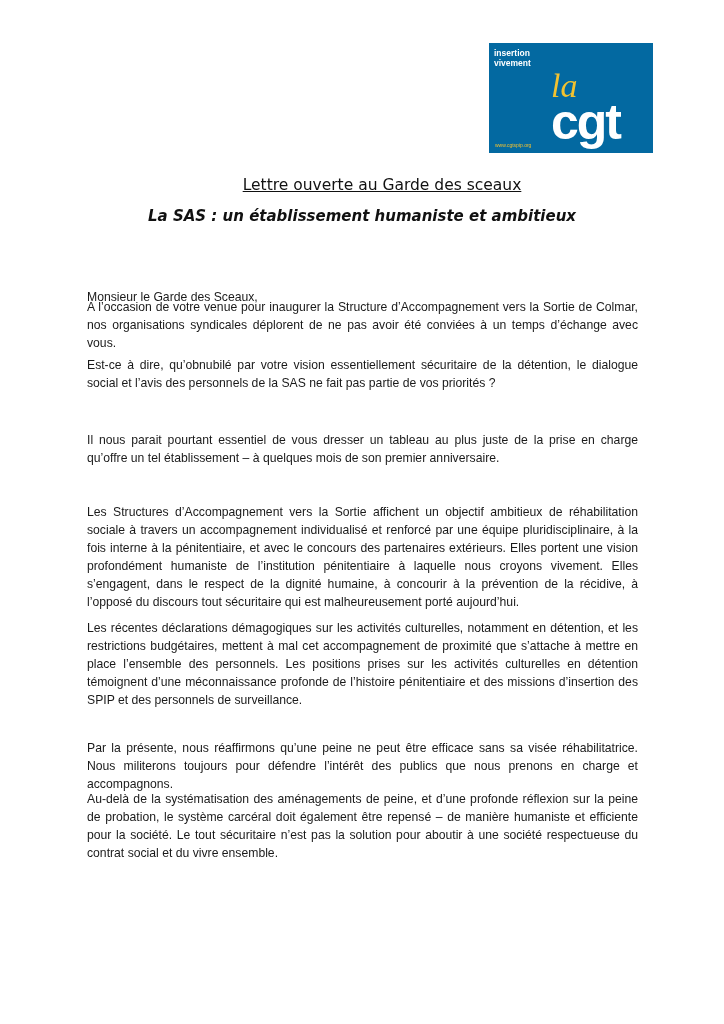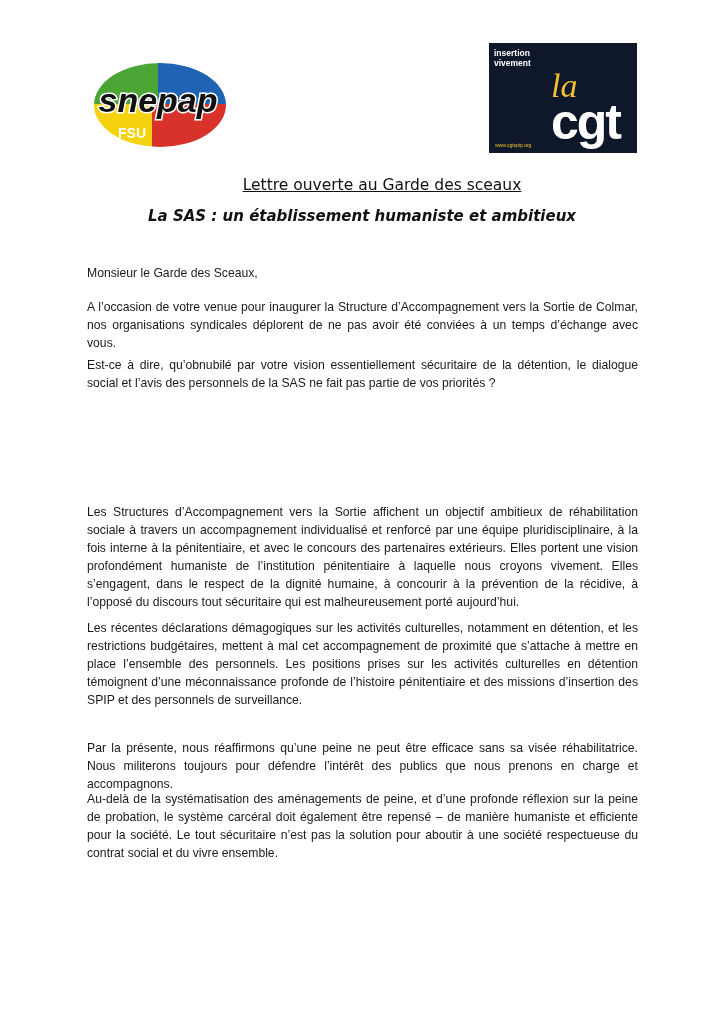--- a/index.html
+++ b/index.html
@@ -5,70 +5,54 @@
   html, body { margin:0; padding:0; background:#ffffff; }
   body { width:724px; height:1024px; position:relative; overflow:hidden;
          font-family:"Liberation Sans", sans-serif; color:#1a1a1a; }
   .page { position:absolute; left:0; top:0; width:724px; height:1024px; background:#fff; }
 
   
   .logo-snepap { position:absolute; left:88px; top:60px; width:140px; height:90px; }
   .logo-snepap svg { width:100%; height:100%; display:block; }
 
   
-  .logo-cgt { position:absolute; left:489px; top:43px; width:148px; height:110px; background:#0f172a; overflow:hidden; }
+  .logo-cgt { position:absolute; left:489px; top:43px; width:164px; height:110px; background:#0369a1; overflow:hidden; }
   .cgt-top { position:absolute; left:5px; top:6px; color:#fff; font-weight:bold; font-size:8.5px; line-height:9.5px; }
   .cgt-la { position:absolute; left:62px; top:26px; color:#f2c230; font-family:Liberation Serif, serif; font-style:italic; font-size:34px; line-height:34px; }
   .cgt-main { position:absolute; left:62px; top:54px; color:#fff; font-weight:bold; font-size:50px; line-height:50px; letter-spacing:-2px; }
   .cgt-url { position:absolute; left:6px; top:99px; color:#f2c230; font-size:5px; line-height:6px; }
 
   .title { position:absolute; left:0; width:724px; top:176px; text-align:center; font-family:"DejaVu Sans", sans-serif; font-size:15.5px; text-decoration:underline; color:#111;margin-left:20px; }
   .subtitle { position:absolute; left:0; width:724px; top:207px; text-align:center; font-family:"DejaVu Sans", sans-serif; font-size:15px; font-style:italic; font-weight:bold; color:#111; }
 
   .para { position:absolute; left:87px; width:551px; font-size:12.2px; line-height:18px; text-align:justify; color:#1a1a1a; }
-  .para.left { text-align:left; }
+  .para.left { text-align:left;margin-top:24px; }
 </style>
 </head>
 <body>
 
 <div class="page">
 
-  <div class="logo-snepap">
-    <svg viewBox="0 0 140 90">
-      <defs>
-        <clipPath id="ov">
-            <ellipse cx="72" cy="45" rx="66" ry="42"></ellipse>
-          </clipPath>
-      </defs>
-      <g clip-path="url(#ov)">
-        <rect x="0" y="0" width="70" height="44" fill="#4aa534"></rect>
-        <rect x="70" y="0" width="80" height="44" fill="#1f63b5"></rect>
-        <rect x="0" y="44" width="64" height="50" fill="#f5d20e"></rect>
-        <rect x="64" y="44" width="86" height="50" fill="#d8322a"></rect>
-      </g>
-      <text x="70" y="52" text-anchor="middle" font-family="Liberation Sans, sans-serif" font-weight="bold" font-style="italic" font-size="34" fill="#111" stroke="#fff" stroke-width="3" paint-order="stroke">snepap</text>
-      <text x="30" y="78" font-family="Liberation Sans, sans-serif" font-weight="bold" font-size="14" fill="#fff">FSU</text>
-    </svg>
-  </div>
 
   <div class="logo-cgt">
     <div class="cgt-top">
       <div>insertion</div>
       <div>vivement</div>
     </div>
     <div class="cgt-la">la</div>
     <div class="cgt-main">cgt</div>
     <div class="cgt-url">www.cgtspip.org</div>
   </div>
 
   <div class="title">Lettre ouverte au Garde des sceaux</div>
   <div class="subtitle">La SAS : un établissement humaniste et ambitieux</div>
 
   <div class="para left" style="top:264px;">Monsieur le Garde des Sceaux,</div>
 
   <div class="para" style="top:298px;">A l’occasion de votre venue pour inaugurer la Structure d’Accompagnement vers la Sortie de Colmar, nos organisations syndicales déplorent de ne pas avoir été conviées à un temps d’échange avec vous.</div>
   <div class="para" style="top:356px;">Est-ce à dire, qu’obnubilé par votre vision essentiellement sécuritaire de la détention, le dialogue social et l’avis des personnels de la SAS ne fait pas partie de vos priorités ?</div>
+  <div class="para" style="top:431px;">Il nous parait pourtant essentiel de vous dresser un tableau au plus juste de la prise en charge qu’offre un tel établissement – à quelques mois de son premier anniversaire.</div>
   <div class="para" style="top:503px;">Les Structures d’Accompagnement vers la Sortie affichent un objectif ambitieux de réhabilitation sociale à travers un accompagnement individualisé et renforcé par une équipe pluridisciplinaire, à la fois interne à la pénitentiaire, et avec le concours des partenaires extérieurs. Elles portent une vision profondément humaniste de l’institution pénitentiaire à laquelle nous croyons vivement. Elles s’engagent, dans le respect de la dignité humaine, à concourir à la prévention de la récidive, à l’opposé du discours tout sécuritaire qui est malheureusement porté aujourd’hui.</div>
   <div class="para" style="top:619px;">Les récentes déclarations démagogiques sur les activités culturelles, notamment en détention, et les restrictions budgétaires, mettent à mal cet accompagnement de proximité que s’attache à mettre en place l’ensemble des personnels. Les positions prises sur les activités culturelles en détention témoignent d’une méconnaissance profonde de l’histoire pénitentiaire et des missions d’insertion des SPIP et des personnels de surveillance.</div>
   <div class="para" style="top:739px;">Par la présente, nous réaffirmons qu’une peine ne peut être efficace sans sa visée réhabilitatrice. Nous militerons toujours pour défendre l’intérêt des publics que nous prenons en charge et accompagnons.</div>
   <div class="para" style="top:790px;">Au-delà de la systématisation des aménagements de peine, et d’une profonde réflexion sur la peine de probation, le système carcéral doit également être repensé – de manière humaniste et efficiente pour la société. Le tout sécuritaire n’est pas la solution pour aboutir à une société respectueuse du contrat social et du vivre ensemble.</div>
 
 </div>
 
 </body></html>

